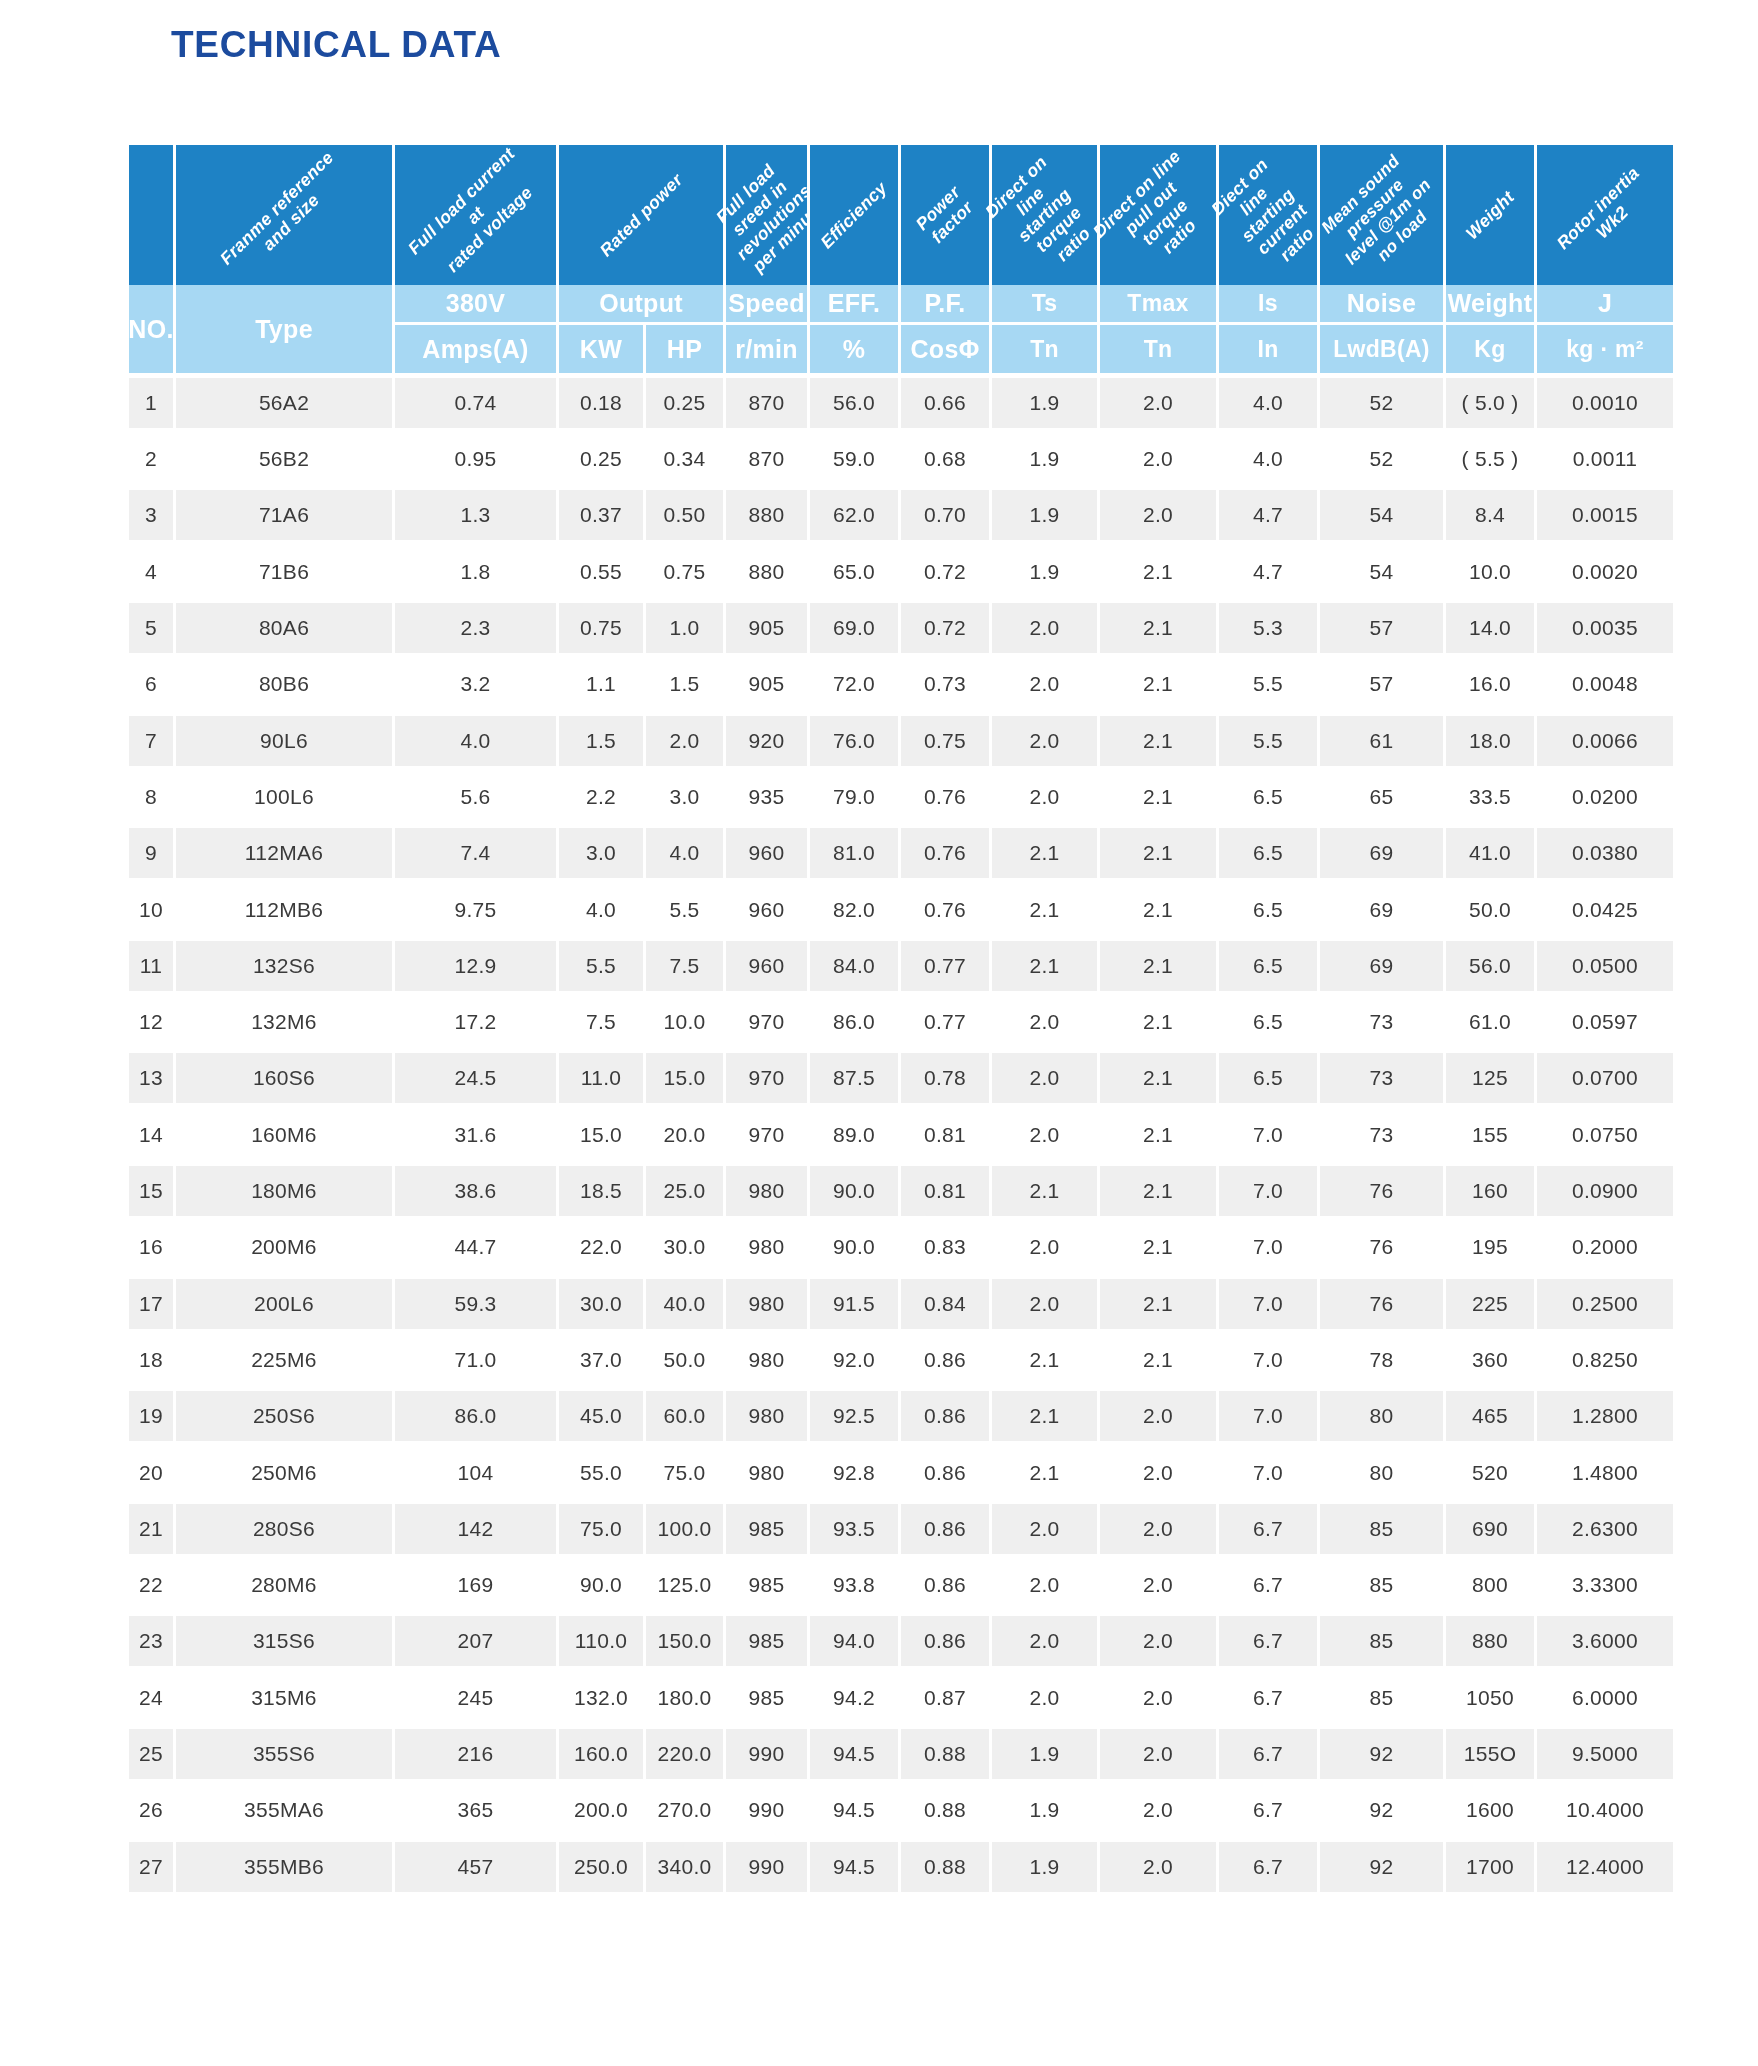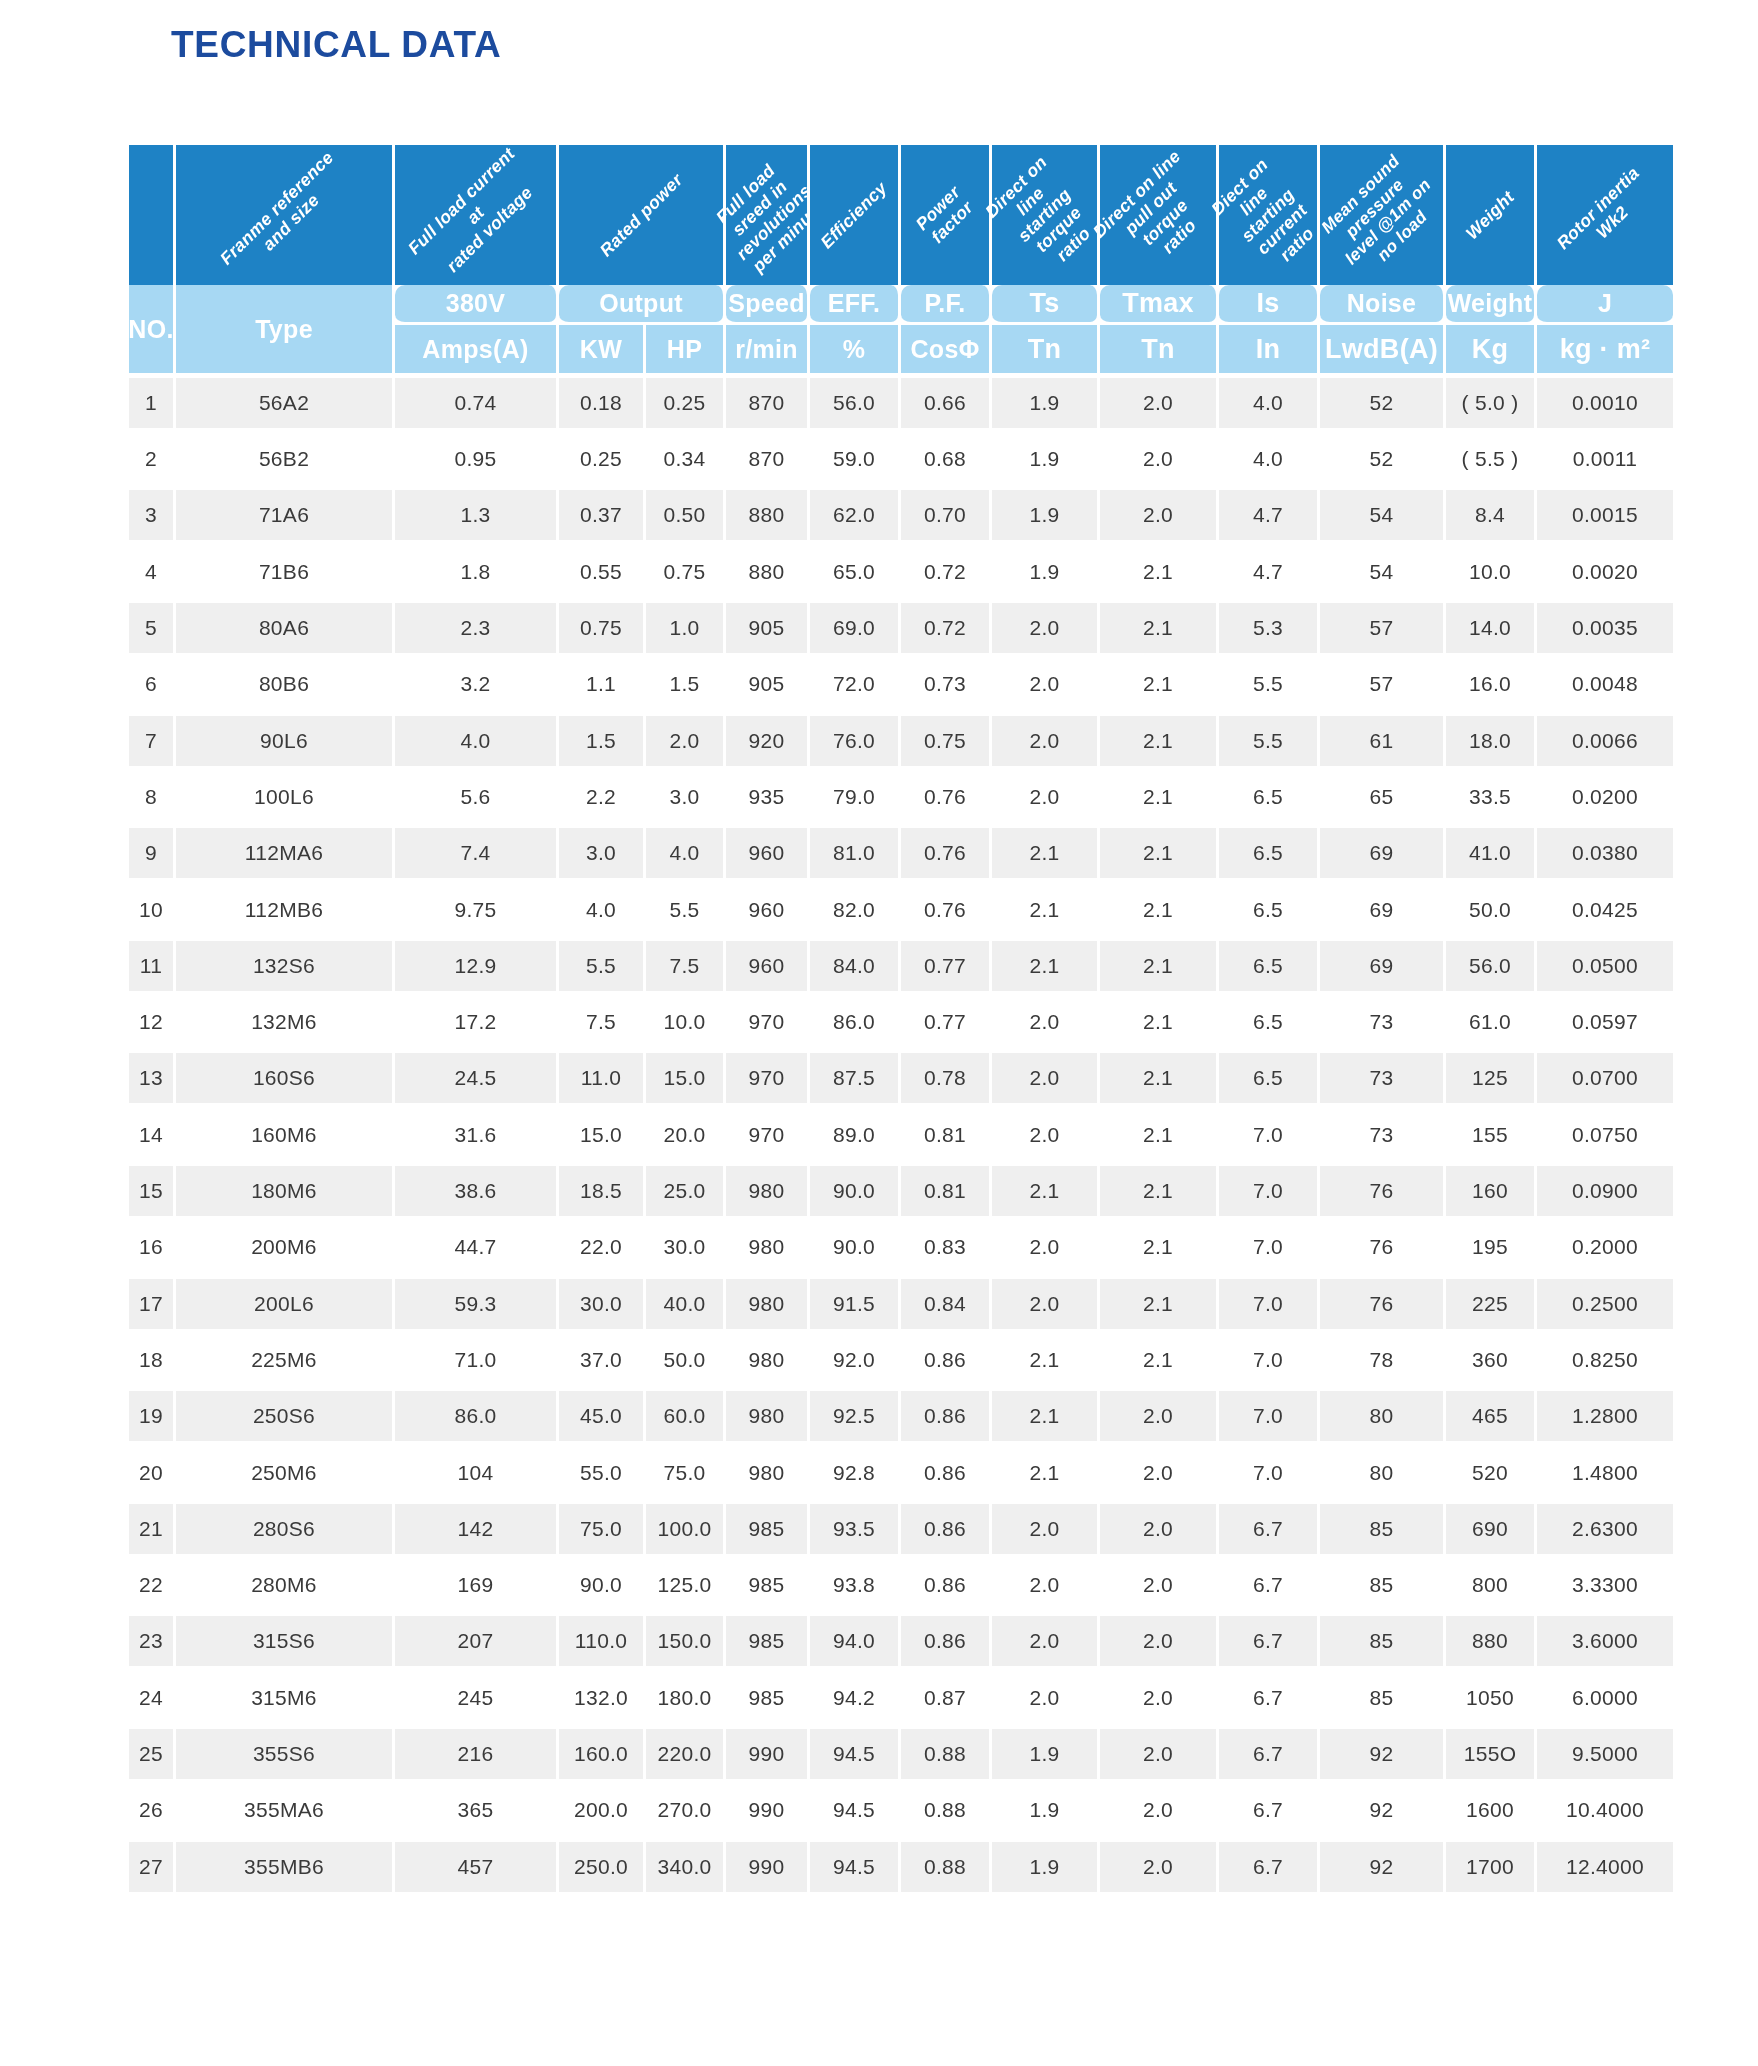--- a/index.html
+++ b/index.html
@@ -46,26 +46,26 @@
     transform:rotate(-45deg);
     font-style:italic;font-weight:bold;font-size:17.5px;line-height:1.15;
     color:#fff;text-align:center;white-space:pre-line;letter-spacing:0.3px;
   }
   .scell{
     background:var(--c-sub);
     display:flex;align-items:center;justify-content:center;
     color:#fff;font-weight:bold;
   }
   .scell.sep{border-right:3.5px solid #fff;}
-  .scell.divb{border-bottom:3.5px solid #fff;border-radius:10px;}
+  .scell.divb{border-bottom:3.5px solid #fff;}
   .span2{grid-row:2/4;}
   .r2{grid-row:2;}
   .r3{grid-row:3;}
   .stext{font-size:25px;letter-spacing:0.3px;}
-  .stext.sm{font-size:27px;}
+  .stext.sm{font-size:23px;}
   
   .tbody{margin-top:4.9px;}
   .row{
     display:grid;grid-template-columns:var(--cols);
     height:50px;margin-bottom:6.3px;background:#fff;
   }
   .row.striped{background:var(--c-stripe);}
   .cell{
     display:flex;align-items:center;justify-content:center;
     border-right:3.5px solid #fff;

